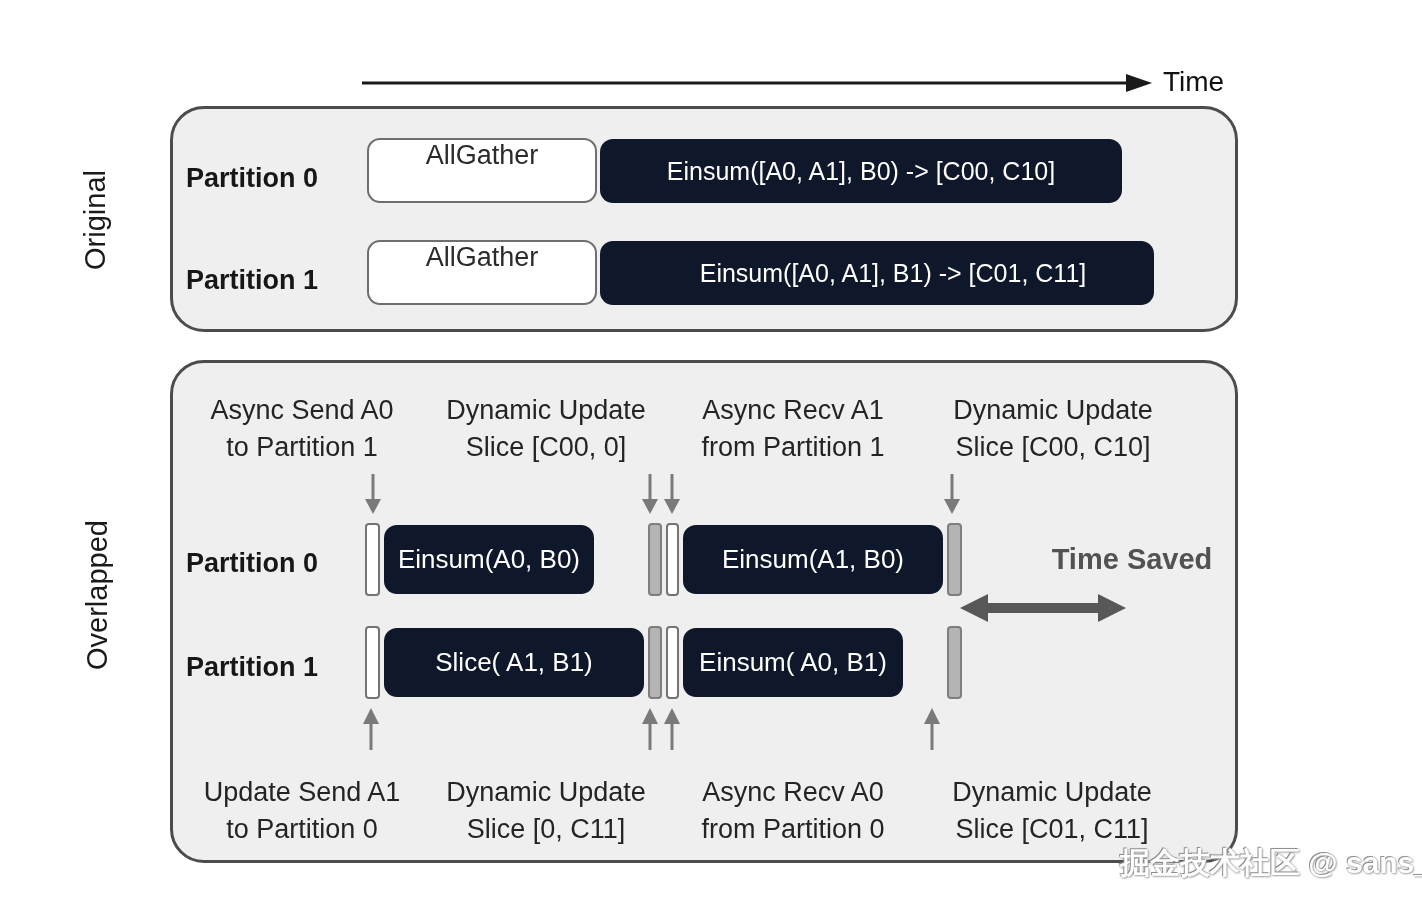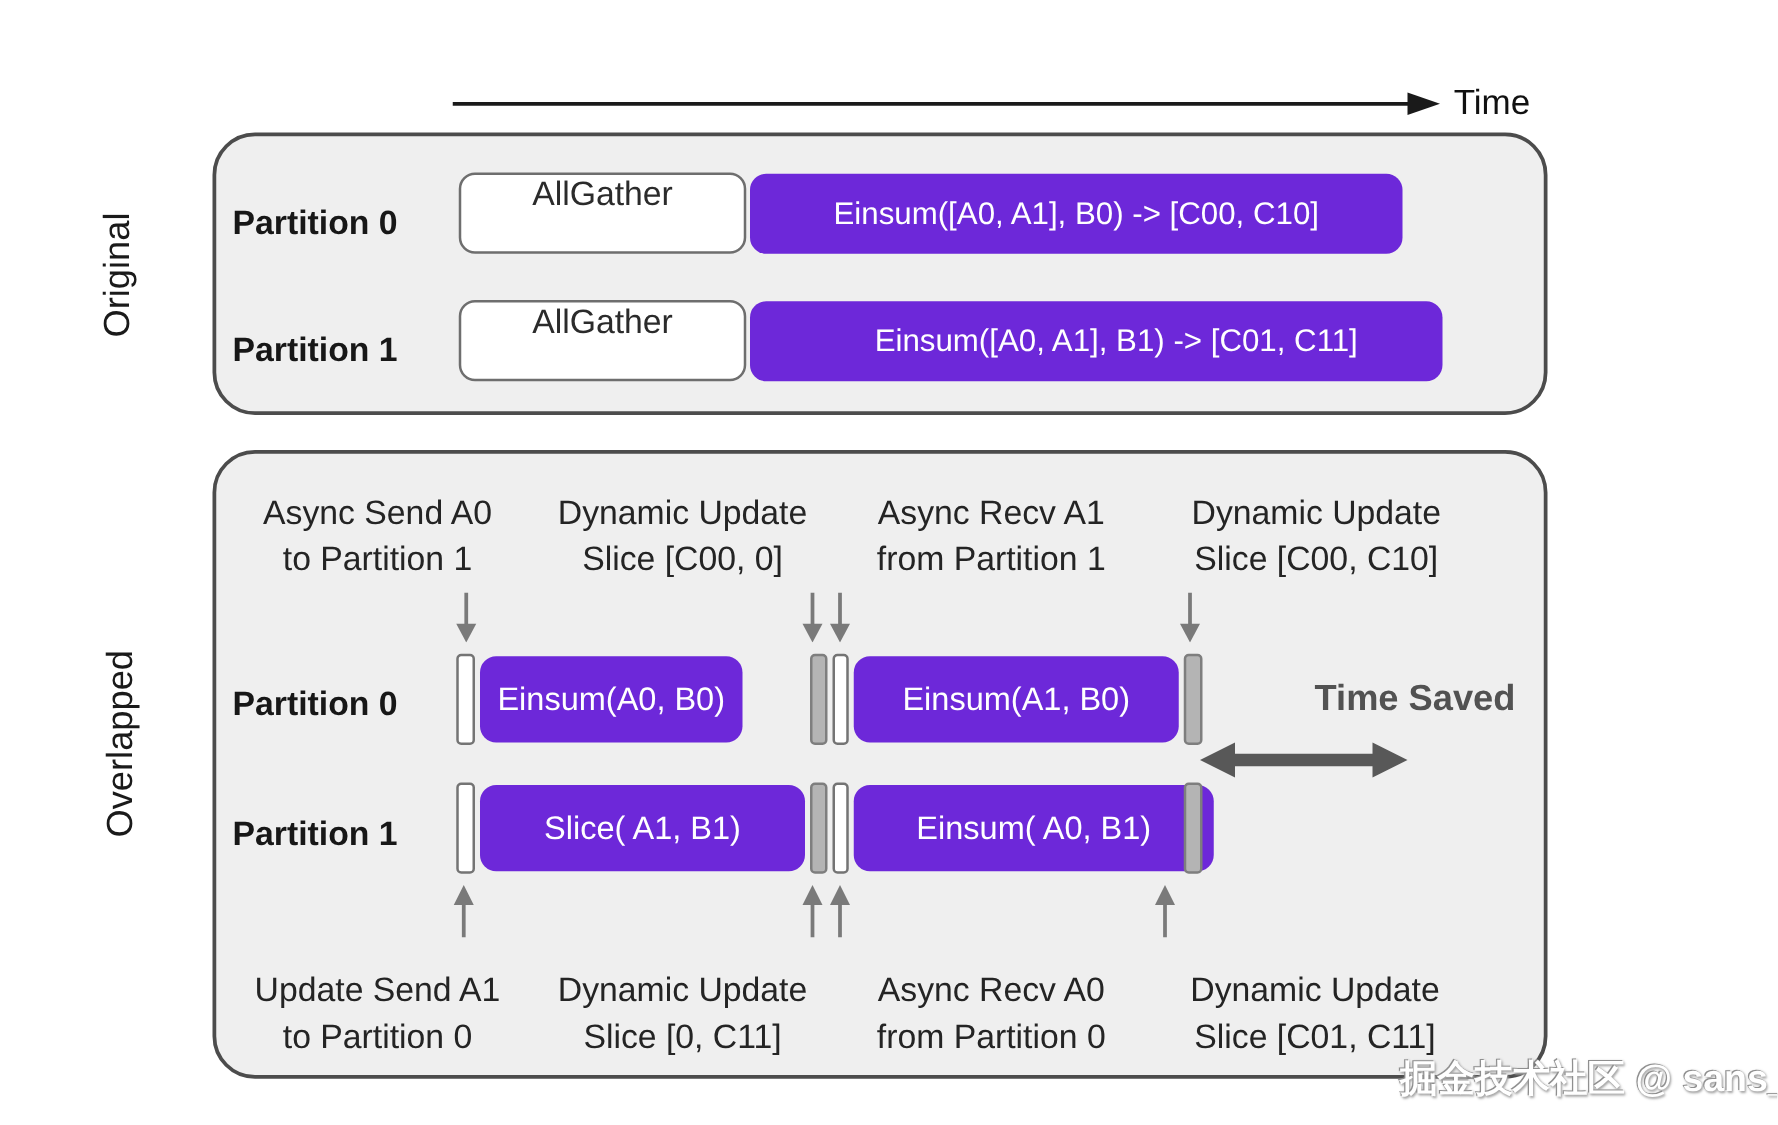--- a/index.html
+++ b/index.html
@@ -5,21 +5,21 @@
   html,body{margin:0;padding:0;background:#ffffff;}
   .canvas{position:relative;width:1422px;height:900px;background:#ffffff;overflow:hidden;
           font-family:"Liberation Sans","DejaVu Sans",sans-serif;color:#1f1f1f;}
   .abs{position:absolute;}
   .group-box{background:#efefef;border:3px solid #4c4c4c;border-radius:34px;box-sizing:border-box;}
   .section-label{font-size:29px;color:#1a1a1a;white-space:nowrap;
                  transform:translate(-50%,-50%) rotate(-90deg);}
   .row-label{font-weight:bold;font-size:27px;color:#171717;white-space:nowrap;}
   .white-box{background:#ffffff;border:2.5px solid #6e6e6e;border-radius:13px;box-sizing:border-box;
              display:flex;align-items:flex-start;justify-content:center;font-size:27px;color:#2b2b2b;}
-  .dark-box{background:#6d28d9;border-radius:13px;display:flex;align-items:center;justify-content:center;
+  .dark-box{background:#0f172a;border-radius:13px;display:flex;align-items:center;justify-content:center;
             font-size:25px;color:#ffffff;white-space:nowrap;}
   .dark-box.small{font-size:26px;}
   .sliver{box-sizing:border-box;border-radius:4px;}
   .sliver.white{background:#ffffff;border:2.5px solid #747474;}
   .sliver.gray{background:#b4b4b4;border:2.5px solid #7e7e7e;}
   .note{font-size:27px;color:#242424;text-align:center;line-height:37px;white-space:nowrap;width:300px;}
   .time-label{font-size:28px;color:#111111;white-space:nowrap;}
   .time-saved{font-weight:bold;font-size:29px;color:#525252;text-align:center;width:200px;white-space:nowrap;}
   .watermark{font-size:30px;font-weight:bold;color:#ffffff;text-align:right;width:290px;white-space:nowrap;
              text-shadow:-1px -1px 0 #8f8f8f,1px 1px 2px #a8a8a8,0 0 2px #9a9a9a;z-index:5;}
@@ -109,21 +109,21 @@
     <polygon points="2,18 30,4 30,13 140,13 140,4 168,18 140,32 140,23 30,23 30,32" fill="#585858"></polygon>
   </svg>
 
   <div class="abs row-label" style="left:186px;top:652px;">Partition 1</div>
   <div class="abs sliver white" style="left:365px;top:626px;width:15px;height:73px;"></div>
   <div class="abs dark-box small" style="left:384px;top:628px;width:260px;height:69px;">
     <span>Slice( A1, B1)</span>
   </div>
   <div class="abs sliver gray" style="left:648px;top:626px;width:14px;height:73px;"></div>
   <div class="abs sliver white" style="left:666px;top:626px;width:13px;height:73px;"></div>
-  <div class="abs dark-box small" style="left:683px;top:628px;width:288px;height:69px;">
+  <div class="abs dark-box small" style="left:683px;top:628px;width:220px;height:69px;">
     <span>Einsum( A0, B1)</span>
   </div>
   <div class="abs sliver gray" style="left:947px;top:626px;width:15px;height:73px;"></div>
 
   <svg class="abs" style="left:360px;top:708px;" width="22" height="42" viewBox="0 0 22 42">
     <polygon points="11,0 3,16 19,16" fill="#7a7a7a"></polygon>
     <line x1="11" y1="14" x2="11" y2="42" stroke="#7a7a7a" stroke-width="3"></line>
   </svg>
   <svg class="abs" style="left:639px;top:708px;" width="22" height="42" viewBox="0 0 22 42">
     <polygon points="11,0 3,16 19,16" fill="#7a7a7a"></polygon>

